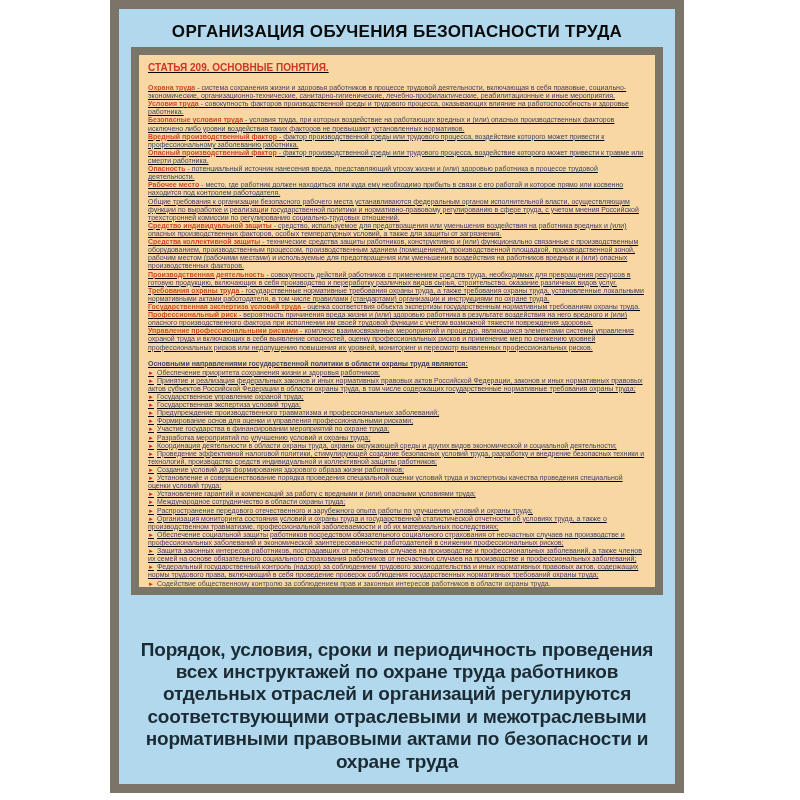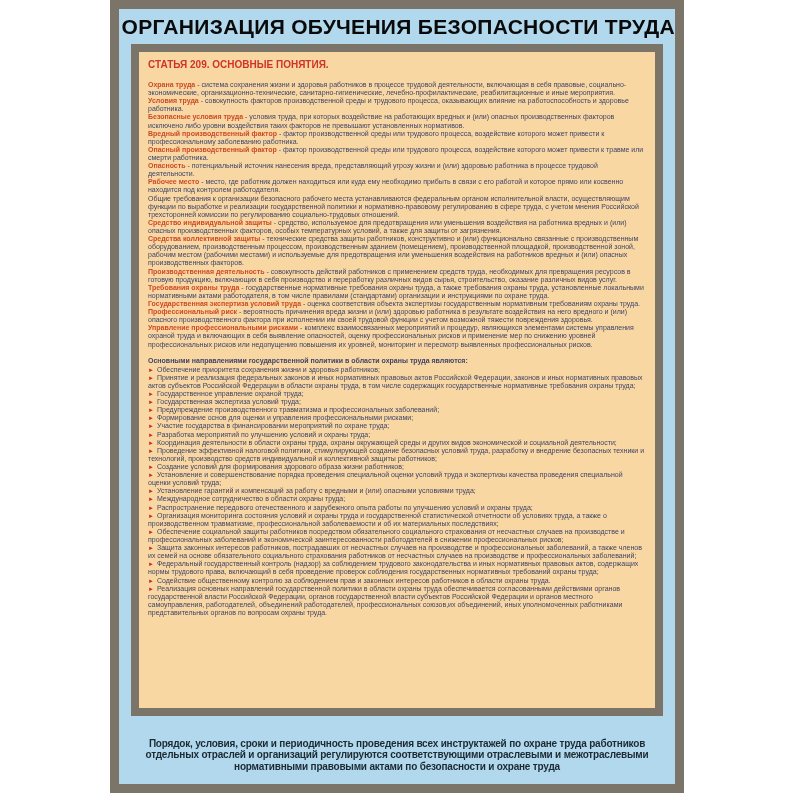--- a/index.html
+++ b/index.html
@@ -15,37 +15,38 @@
     position: absolute;
     left: 110px;
     top: 0;
     width: 574px;
     height: 793px;
     box-sizing: border-box;
     background: #b1d8ec;
     border: 9px solid #7b7468;
   }
   .poster-title {
-    text-align: right;
-    padding-top: 6px;
-    font-size: 21px;
+    text-align: center;
+    padding-top: 13px;
+    font-size: 17px;
     font-weight: 700;
     letter-spacing: 0.3px;
     color: #0a0a0a;
     white-space: nowrap;
   }
   .content-box {
     margin: 5px auto 0 auto;
     width: 532px;
-    height: 672px;
+    height: 548px;
     box-sizing: border-box;
     background: #f8d7a3;
     border: 8px solid #7b7468;
     padding: 7px 9px 6px 9px;
     overflow: hidden;
+    text-decoration: underline;
   }
   .article-heading {
     color: #d03426;
     font-size: 10px;
     font-weight: 700;
     margin: 0 0 2px 0;
     line-height: 1.2;
   }
   .spacer-line { height: 8px; }
   .def, .bul, .intro {
@@ -71,21 +72,21 @@
   .a210-heading-block {
     margin-top: 9px;
   }
   .footer-banner {
     position: absolute;
     left: 0;
     right: 0;
     bottom: 11px;
     padding: 0 12px;
     text-align: center;
-    font-size: 10px;
+    font-size: 19px;
     font-weight: 700;
     letter-spacing: -0.2px;
     line-height: 1.18;
     color: #1b2a33;
   }
 </style>
 </head>
 <body>
 
 <div class="poster">

